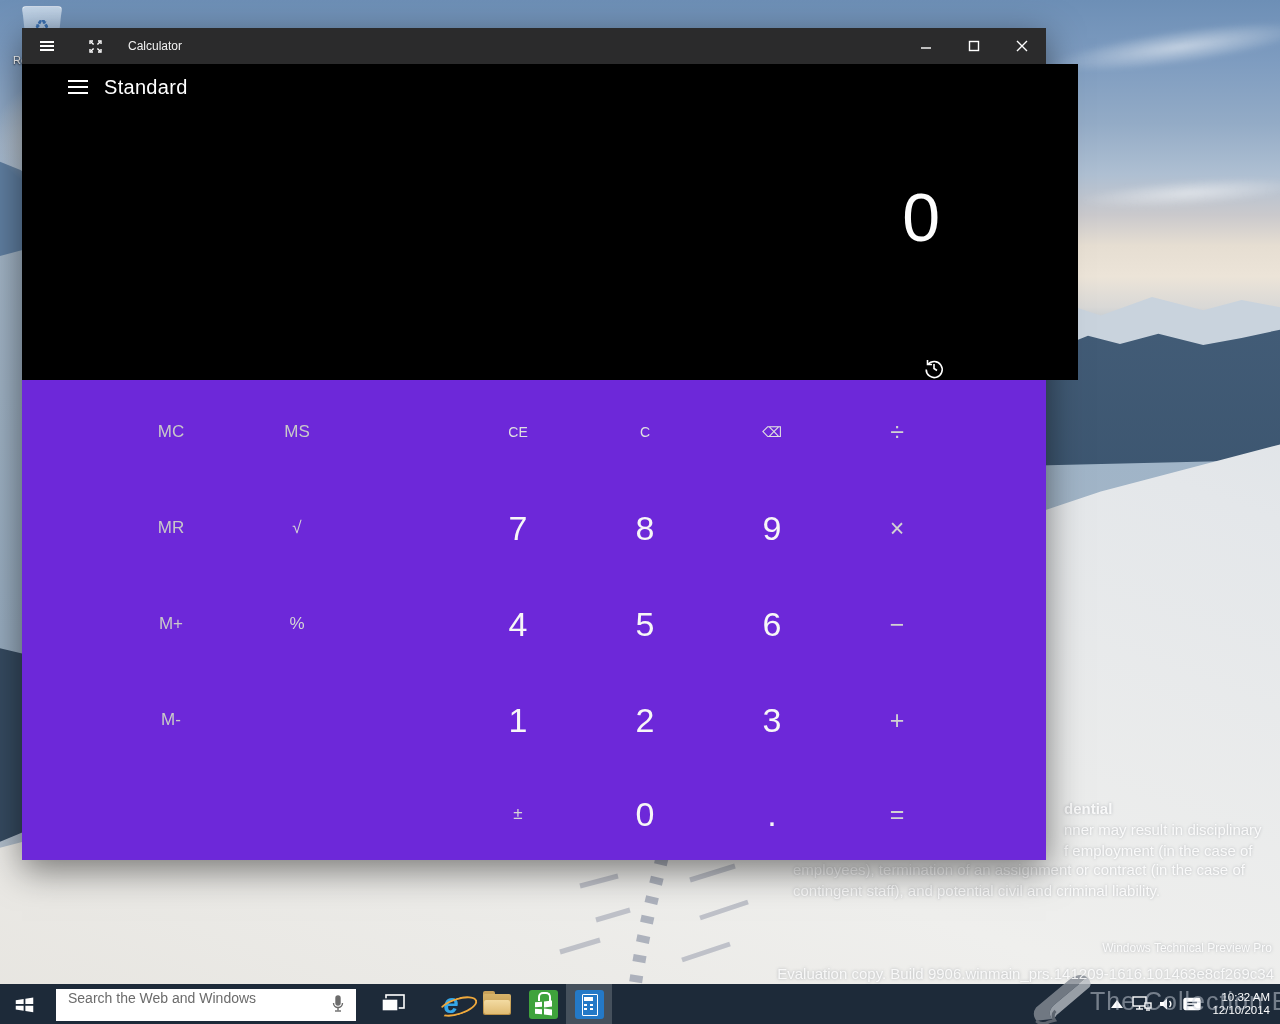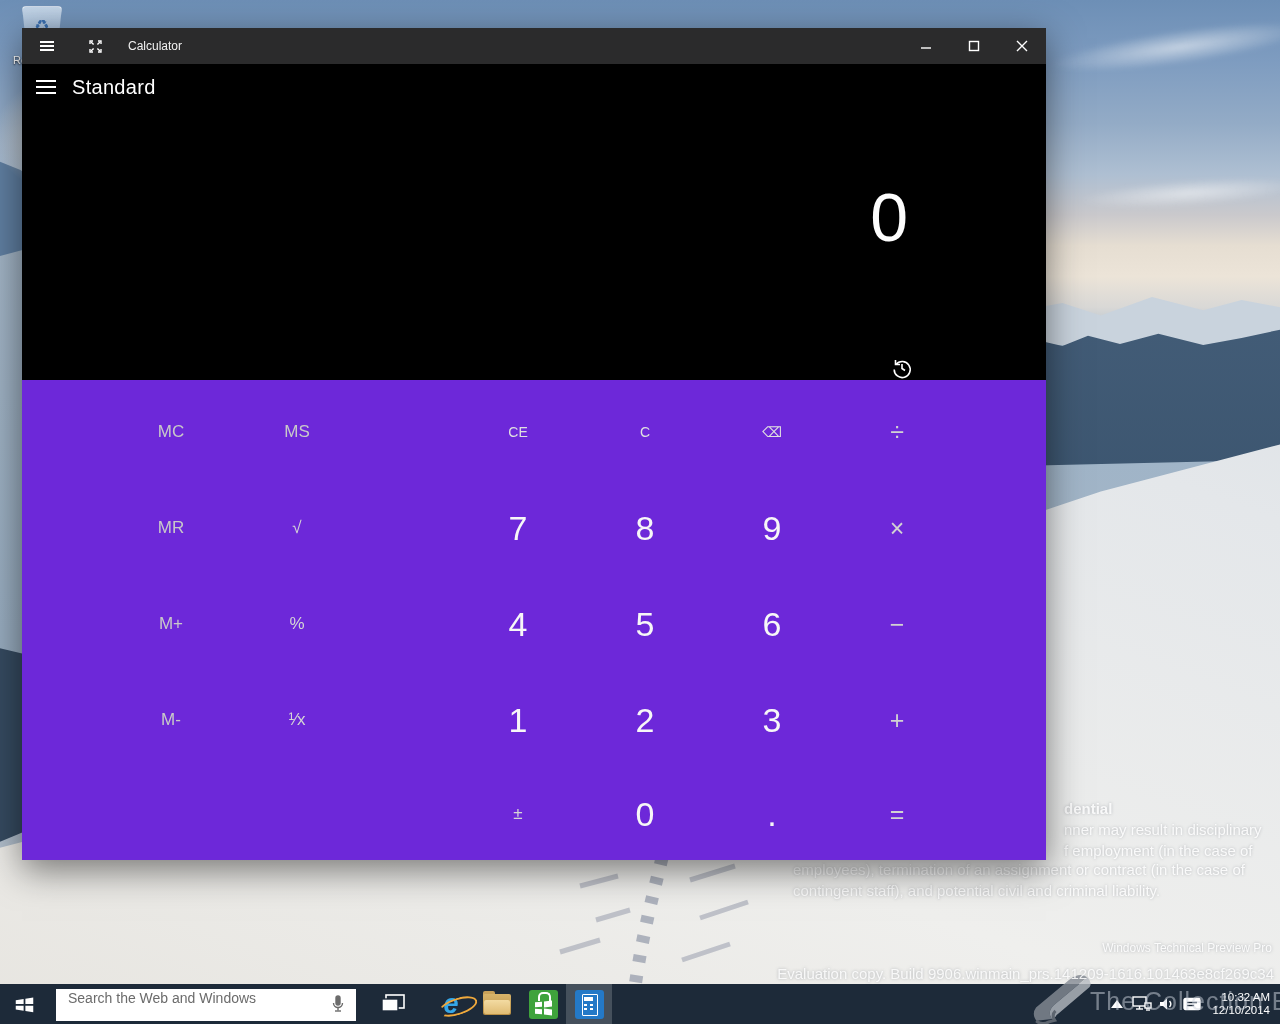--- a/index.html
+++ b/index.html
@@ -52,21 +52,21 @@
   .calc{position:absolute;left:22px;top:28px;width:1024px;height:832px;z-index:10;
     background:#202124;box-shadow:0 10px 34px rgba(0,0,0,.5);}
   .titlebar{height:36px;background:#2b2b2c;display:flex;align-items:center;color:#fff;}
   .tb-btn{width:22px;height:36px;display:flex;align-items:center;justify-content:center;}
   .tb-btn svg{display:block;}
   .titlebar .title{font-size:12px;margin-left:22px;color:#f2f2f2;}
   .win-controls{margin-left:auto;display:flex;}
   .wc{width:48px;height:36px;display:flex;align-items:center;justify-content:center;color:#fff;}
   .hamb{width:17px;height:12px;display:flex;flex-direction:column;justify-content:space-between;}
   .hamb i{display:block;height:2px;background:#fff;}
-  .appbody{position:absolute;left:0;top:36px;width:1024px;height:316px;background:#000;}
+  .appbody{position:absolute;left:0;top:36px;width:1024px;height:316px;background:#000;padding-left:32px;}
   .apphdr{display:flex;align-items:center;height:46px;padding-left:14px;color:#fff;}
   .apphdr .hamb{width:20px;height:14px;margin-right:16px;}
   .mode{font-size:20px;letter-spacing:.3px;}
   .display-value{position:absolute;right:138px;top:119px;font-size:68px;font-weight:100;
     color:#fdfdfd;line-height:1;}
   .history-btn{position:absolute;right:132px;top:292px;width:24px;height:24px;}
   .keypad{position:absolute;left:0;top:352px;width:1024px;height:480px;background:#6d28d9;}
   .key{position:absolute;width:120px;height:88px;display:flex;align-items:center;
     justify-content:center;color:#d5d5d5;cursor:default;}
   .key.mem{font-size:17px;color:#c9c9c9;}
@@ -239,21 +239,20 @@
         <div class="key num" style="left: 563px; top: 104px;">8</div>
         <div class="key num" style="left: 690px; top: 104px;">9</div>
         <div class="key op" style="left: 815px; top: 104px;">×</div>
         <div class="key mem" style="left: 89px; top: 200px;">M+</div>
         <div class="key small" style="left: 215px; top: 200px;">%</div>
         <div class="key num" style="left: 436px; top: 200px;">4</div>
         <div class="key num" style="left: 563px; top: 200px;">5</div>
         <div class="key num" style="left: 690px; top: 200px;">6</div>
         <div class="key op" style="left: 815px; top: 200px;">−</div>
         <div class="key mem" style="left: 89px; top: 296px;">M-</div>
-        <div class="key small" style="left: 215px; top: 296px;">¹⁄x</div>
         <div class="key num" style="left: 436px; top: 296px;">1</div>
         <div class="key num" style="left: 563px; top: 296px;">2</div>
         <div class="key num" style="left: 690px; top: 296px;">3</div>
         <div class="key op" style="left: 815px; top: 296px;">+</div>
         <div class="key small" style="left: 436px; top: 390px;">±</div>
         <div class="key num" style="left: 563px; top: 390px;">0</div>
         <div class="key num" style="left: 690px; top: 390px;">.</div>
         <div class="key op" style="left: 815px; top: 390px;">=</div>
       </div>
   </div>

